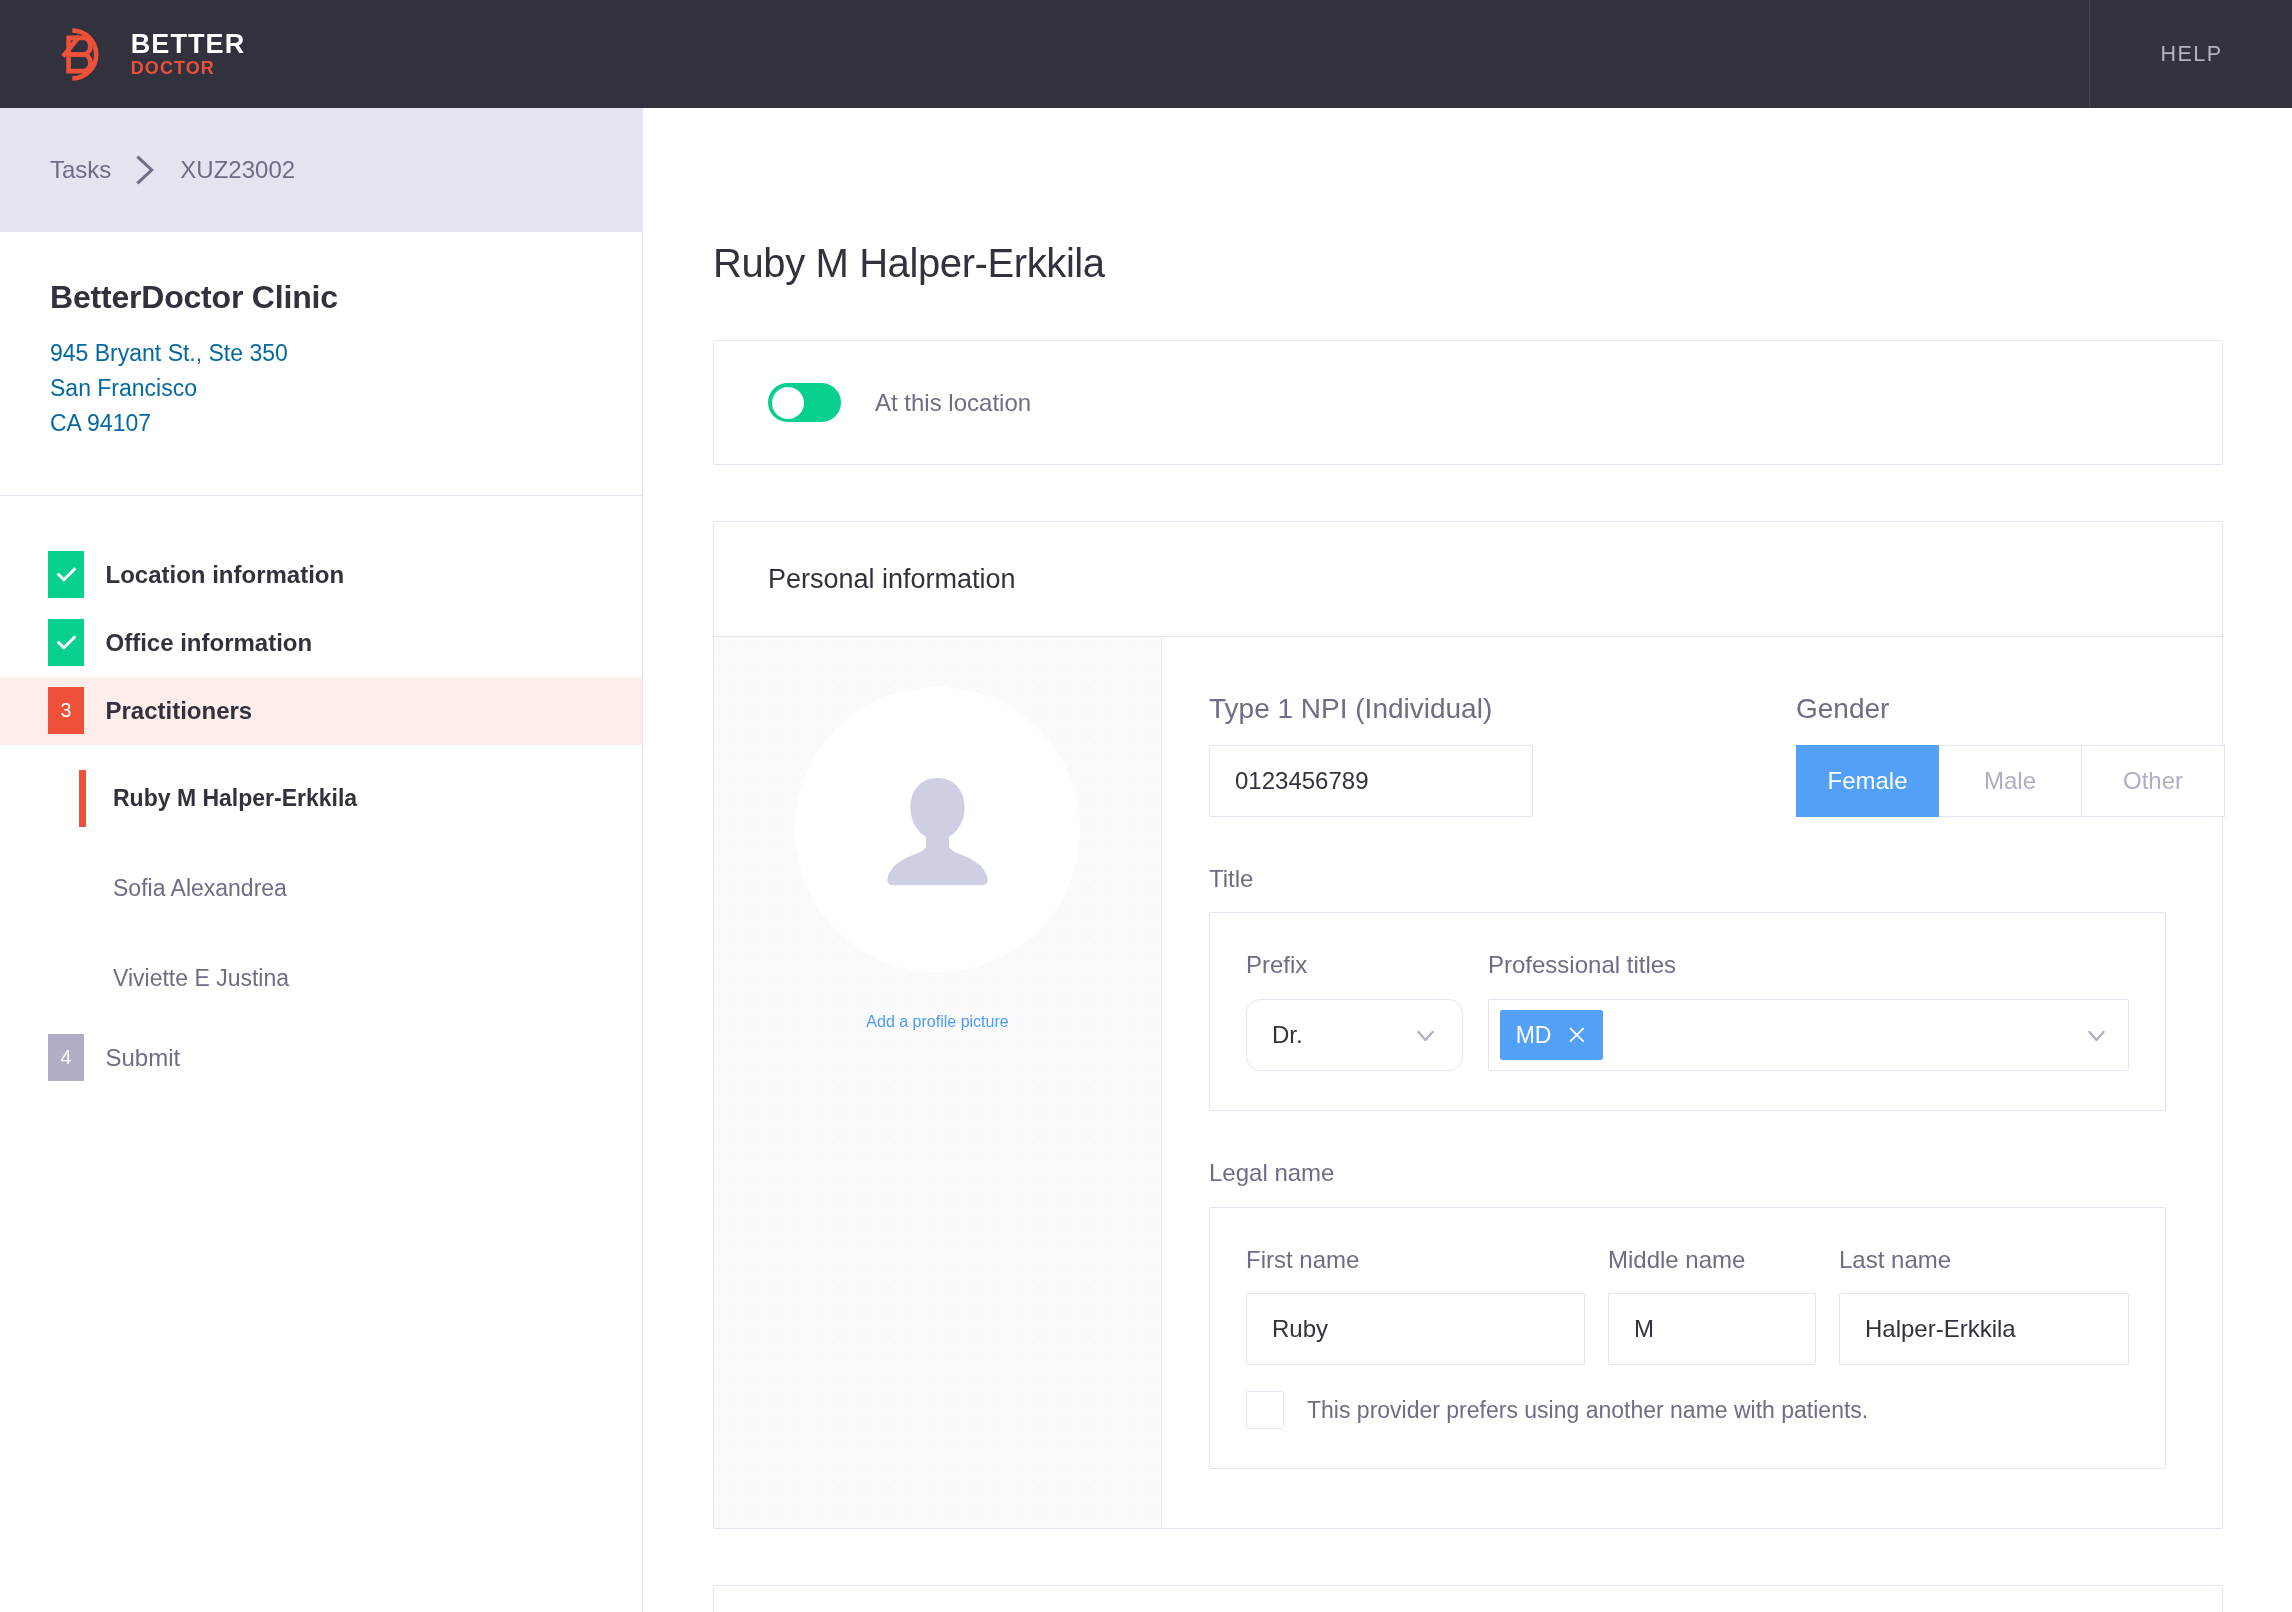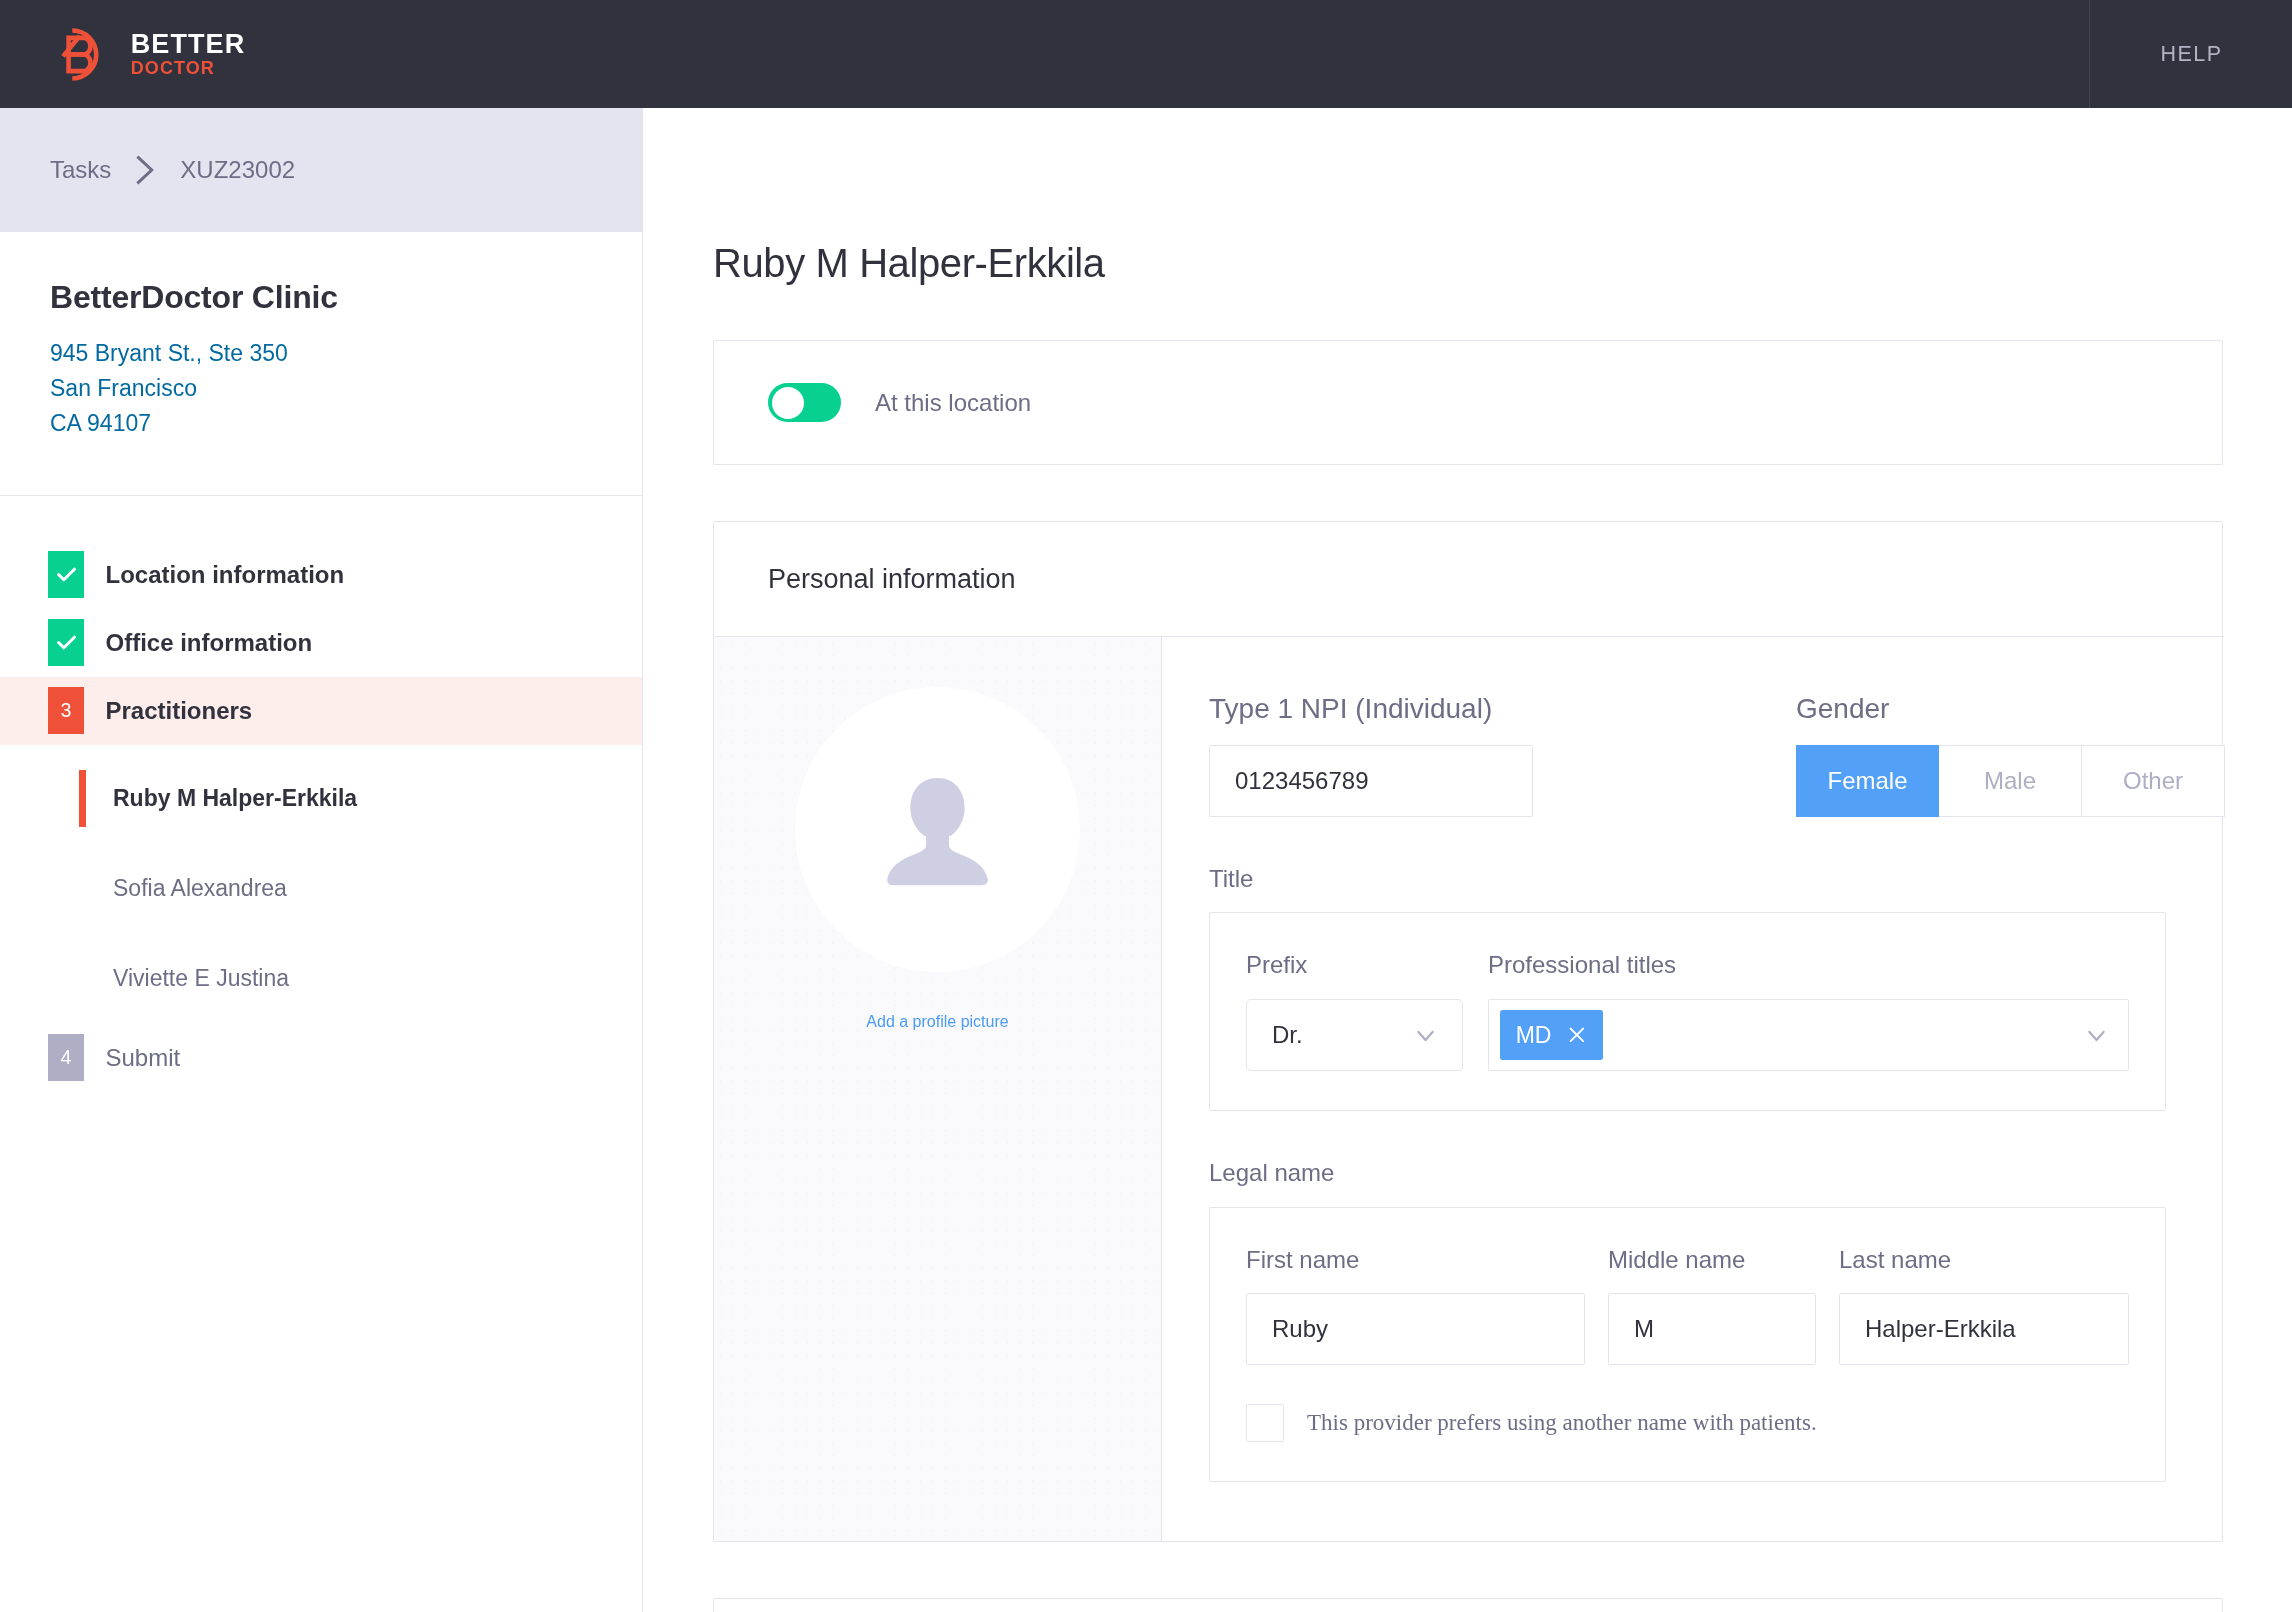--- a/index.html
+++ b/index.html
@@ -211,21 +211,21 @@
   .sub-field-label {
     font-size: 24px; color: #6d6d86; margin-bottom: 19.7px;
   }
   .title-grid { display: flex; gap: 25px; align-items: flex-end; }
   .prefix-col { width: 217px; flex: 0 0 217px; }
   .titles-col { flex: 1 1 auto; min-width: 0; }
 
   .select {
     border: 0.9px solid #e4e4ef; background: #ffffff;
     height: 72px; display: flex; align-items: center;
-    padding: 0 25px 0 25px; border-radius: 5px;
+    padding: 0 25px 0 25px; border-radius: 14px;
     font-size: 24px; color: #32323e; cursor: pointer;
     justify-content: space-between;
   }
   .chev { width: 23px; height: 23px; flex: 0 0 23px; display: block; }
   .multiselect {
     border: 0.9px solid #e4e4ef; background: #ffffff;
     height: 72px; display: flex; align-items: center;
     padding: 0 19.7px 0 10.7px; border-radius: 1.8px;
     justify-content: space-between; cursor: pointer;
   }
@@ -237,22 +237,21 @@
   }
   .chip-x { width: 19.7px; height: 19.7px; display: block; cursor: pointer; }
 
   .name-grid { display: flex; gap: 23px; align-items: flex-end; }
   .first-col { width: 339px; flex: 0 0 339px; }
   .mid-col { width: 208px; flex: 0 0 208px; }
   .last-col { flex: 1 1 auto; min-width: 0; }
 
   .checkrow {
     display: flex; align-items: center; gap: 23px;
-    margin-top: 39px;
-    font-family: Liberation Serif, serif;
+    margin-top: 26px;
   }
   .checkbox {
     width: 38px; height: 38px; flex: 0 0 38px;
     border: 0.9px solid #e4e4ef; background: #ffffff;
     border-radius: 1.8px; cursor: pointer;
   }
   .checktext { font-size: 23px; color: #6d6d86; }
 </style>
 </head>
 <body>

